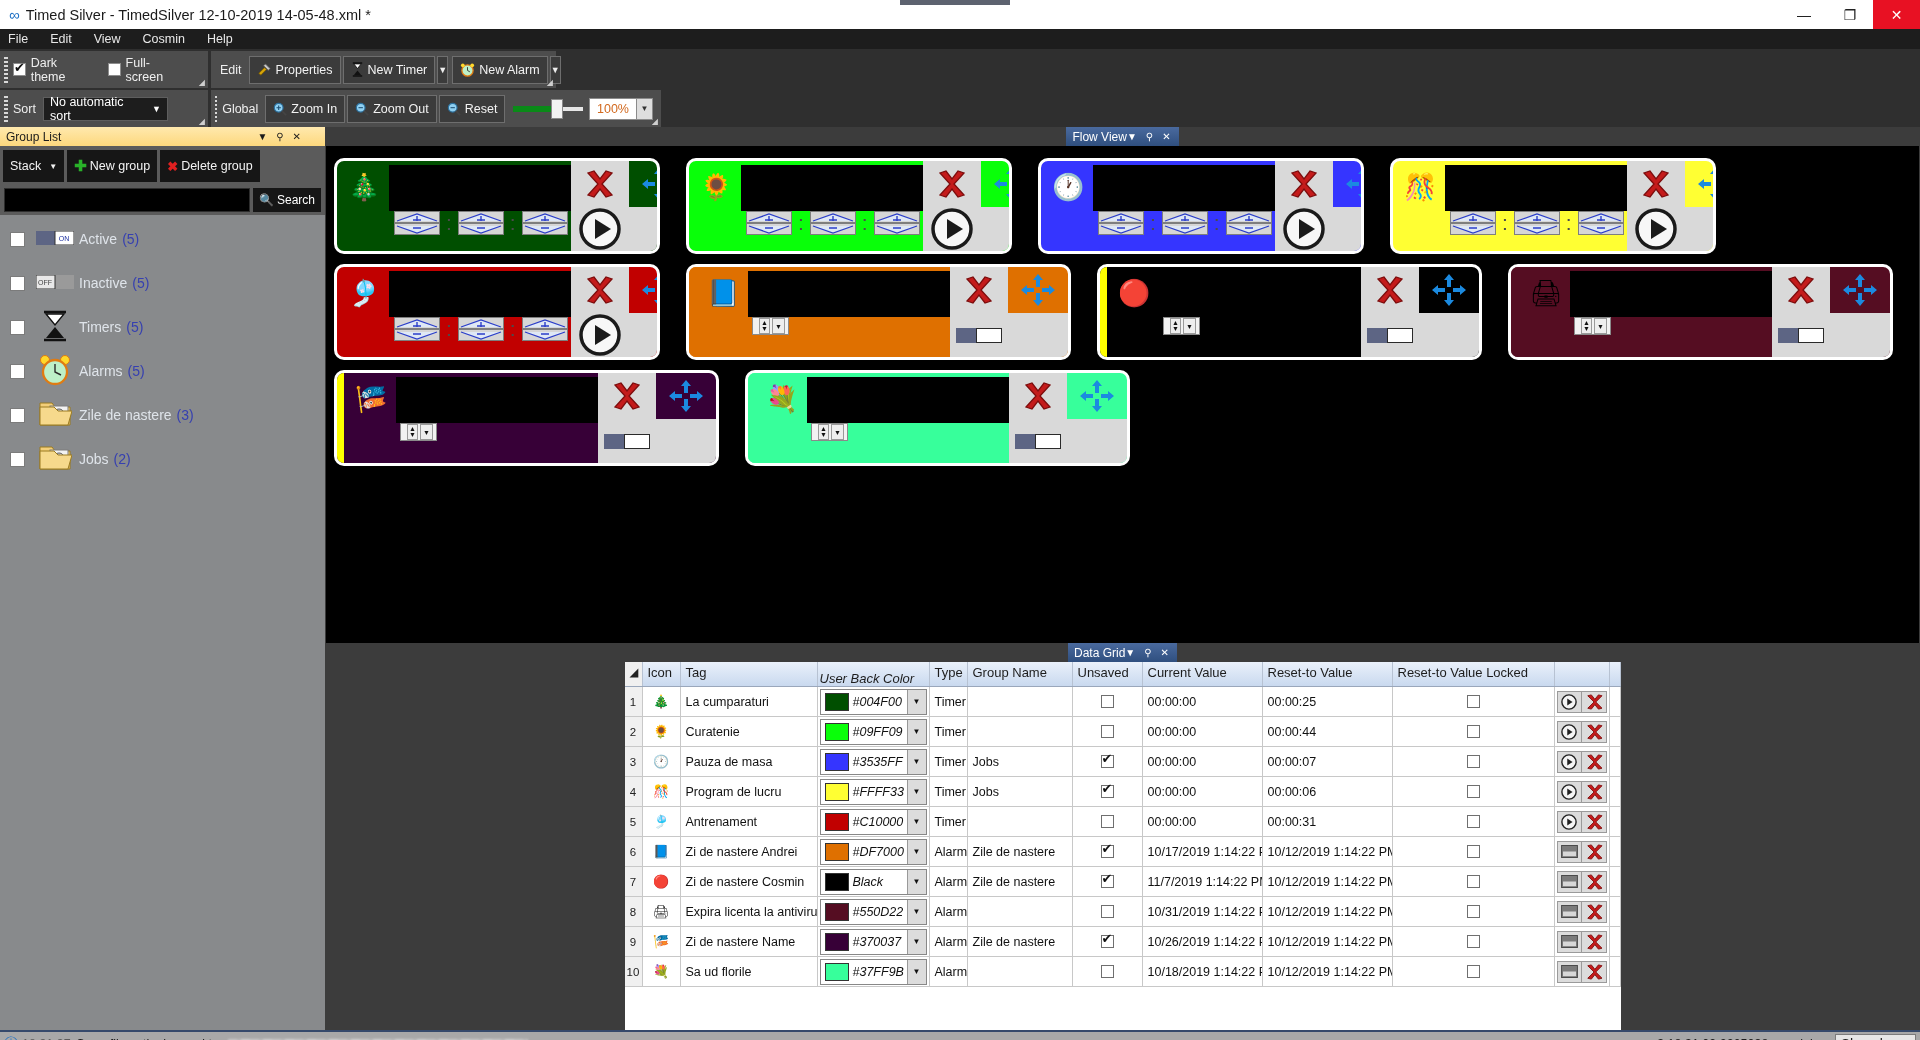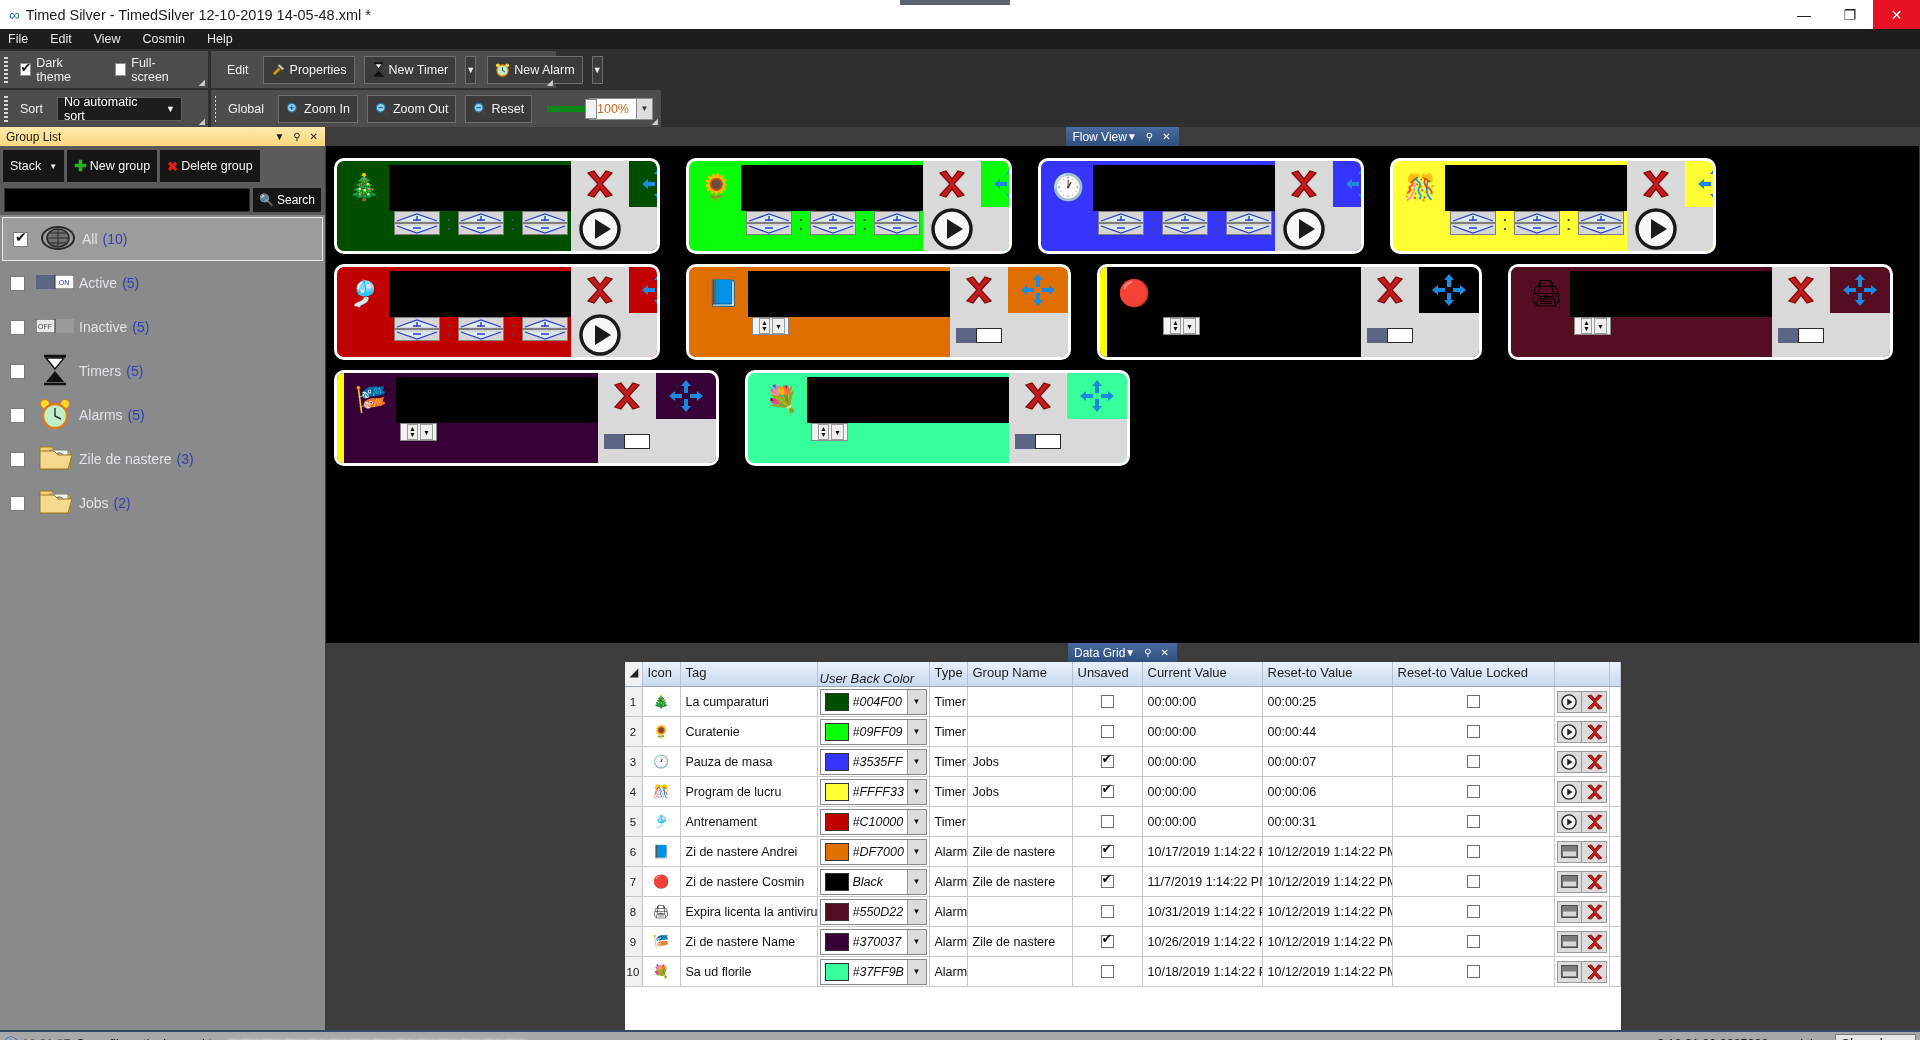--- a/index.html
+++ b/index.html
@@ -24,21 +24,21 @@
            color:#222; font-size:14px;}
   .tb-close{ background:#e81123; color:#fff; width:47px;}
   
   .menubar{ height:20px; background:#1d1d1d; display:flex; align-items:center; padding-left:8px; }
   .menubar span{ color:#e8e8e8; font-size:12.5px; margin-right:22px; }
   
   .ribbon{ background:#2f2f2f; padding:0; }
   .ribrow{ display:flex; align-items:stretch; height:39px; padding:2px 0 0 0;}
   .ribgrp{
     background:#4d4d4d; margin-right:3px; display:flex; align-items:center;
-    padding:0 8px 0 4px; position:relative; height:37px;gap:7px;
+    padding:0 8px 0 4px; position:relative; height:37px;
   }
   .ribgrp .gripper{
     width:4px; height:26px; margin-right:5px;
     background:repeating-linear-gradient(to bottom,#d8d8d8 0 2px,transparent 2px 4px);
   }
   .ribgrp .corner{ position:absolute; right:3px; bottom:1px; color:#cfcfcf; font-size:8px;}
   .ribgrp label.lbl{ color:#efefef; font-size:12.5px; margin-right:7px; white-space:nowrap;}
   .cb{ width:13px;height:13px;border:1px solid #8d8d8d;background:#fff;display:inline-block;
        vertical-align:middle; position:relative; }
   .cb.on:after{ content:"✔"; position:absolute; left:0px; top:-4px; font-size:13px; color:#111; }
@@ -64,21 +64,21 @@
   .pctbox{ background:#fff; border:1px solid #8b8b8b; height:22px; width:48px; display:flex;
            align-items:center; justify-content:center; color:#d2691e; font-size:12.5px;}
   .pctarrow{ background:#dedede; border:1px solid #8b8b8b; border-left:0; width:16px; height:22px;
            display:flex;align-items:center;justify-content:center;font-size:8px;color:#333;}
   
   .workspace{ display:flex; height:903px; background:#3c3c3c; }
   
   .leftdock{ width:325px; background:#4d5156; display:flex; flex-direction:column; }
   .panelhdr{
     height:19px; background:linear-gradient(to bottom,#ffe9ae,#fdd87d);
-    display:flex; align-items:center; padding:0 3px 0 6px; color:#1b1b1b; font-size:12px;
+    display:flex; align-items:center; padding:0 20px 0 6px; color:#1b1b1b; font-size:12px;
   }
   .panelhdr .sp{ margin-left:auto; display:flex; gap:9px; padding-right:4px; font-size:10px;}
   .grouptools{ display:flex; align-items:center; padding:4px 3px; gap:3px; background:#5b5b5b; }
   .gt{ background:#161616; color:#f3f3f3; border:0; height:22px; display:flex;align-items:center;
        padding:16px 7px; font-size:12.5px; white-space:nowrap;}
   .gt .ic{ margin-right:3px;}
   .searchrow{ display:flex; padding:2px 4px 3px 4px; background:#5b5b5b; }
   .searchinput{ flex:1; background:#000; border:1px solid #2d2d2d; height:24px; }
   .searchbtn{ background:#161616; color:#fff; height:24px; display:flex;align-items:center;
        padding:0 6px; font-size:12px; margin-left:3px;}
@@ -336,30 +336,20 @@
       </div>
     </div>
     <div class="searchrow">
       <div class="searchinput"></div>
       <div class="searchbtn">
         <span style="margin-right:3px">🔍</span>
         <span>Search</span>
       </div>
     </div>
     <div class="glist" id="group-items">
-        <div class="gitem sel">
-          <span class="cb2 on"></span>
-          <span class="gicon"><svg width="34" height="26" viewBox="0 0 34 26">
-              <ellipse cx="17" cy="13" rx="16" ry="11" fill="none" stroke="#2a2a2a" stroke-width="2"></ellipse>
-              <ellipse cx="17" cy="13" rx="11" ry="9" fill="#6d7175" stroke="#2a2a2a" stroke-width="1.5"></ellipse>
-              <path d="M6 13h22M17 4v18M9 8h16M9 18h16" stroke="#2a2a2a" stroke-width="1"></path>
-            </svg></span>
-          <span>All</span>
-          <span class="cnt">(10)</span>
-        </div>
         <div class="gitem">
           <span class="cb2"></span>
           <span class="gicon"><svg width="38" height="14" viewBox="0 0 38 14">
               <rect x="0" y="0" width="38" height="14" fill="#5d6584"></rect>
               <rect x="19" y="0" width="19" height="14" fill="#fff" stroke="#333"></rect>
               <text x="28" y="10" font-size="7" fill="#1b2fa0" text-anchor="middle" font-family="Liberation Sans">ON</text>
             </svg></span>
           <span>Active</span>
           <span class="cnt">(5)</span>
         </div>

